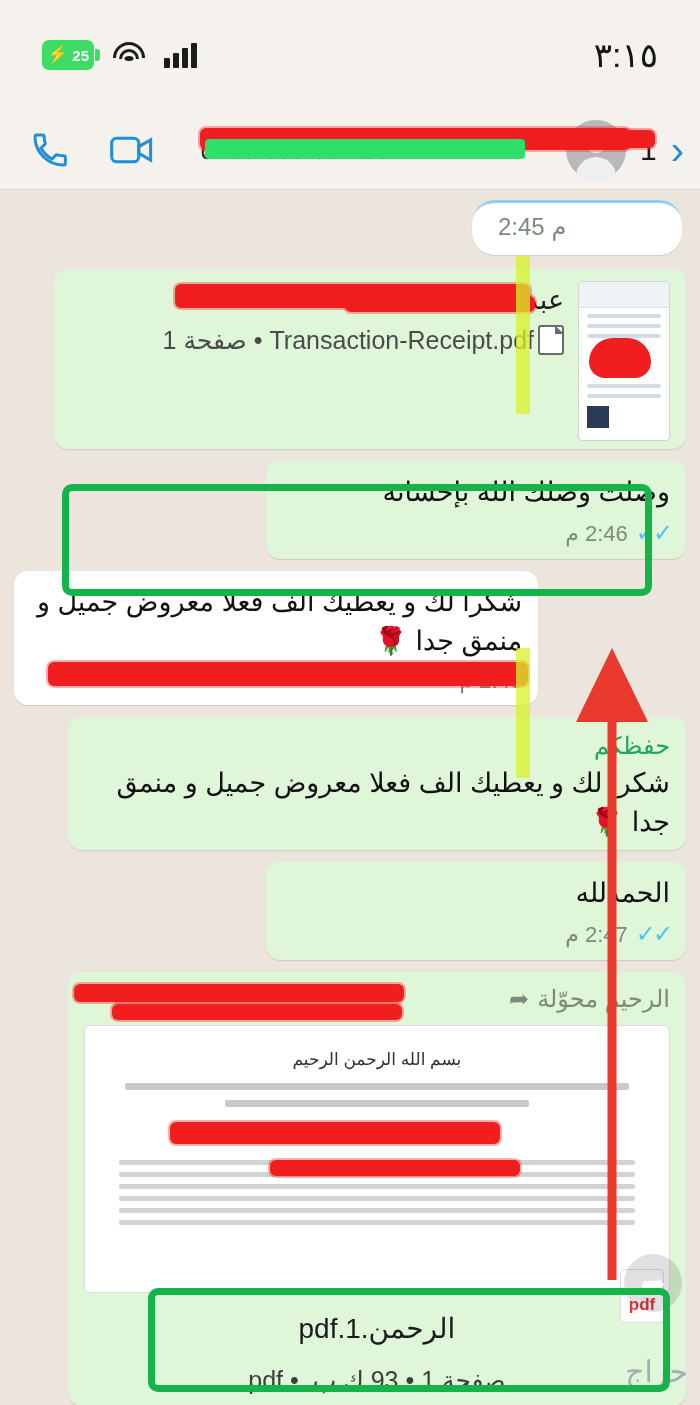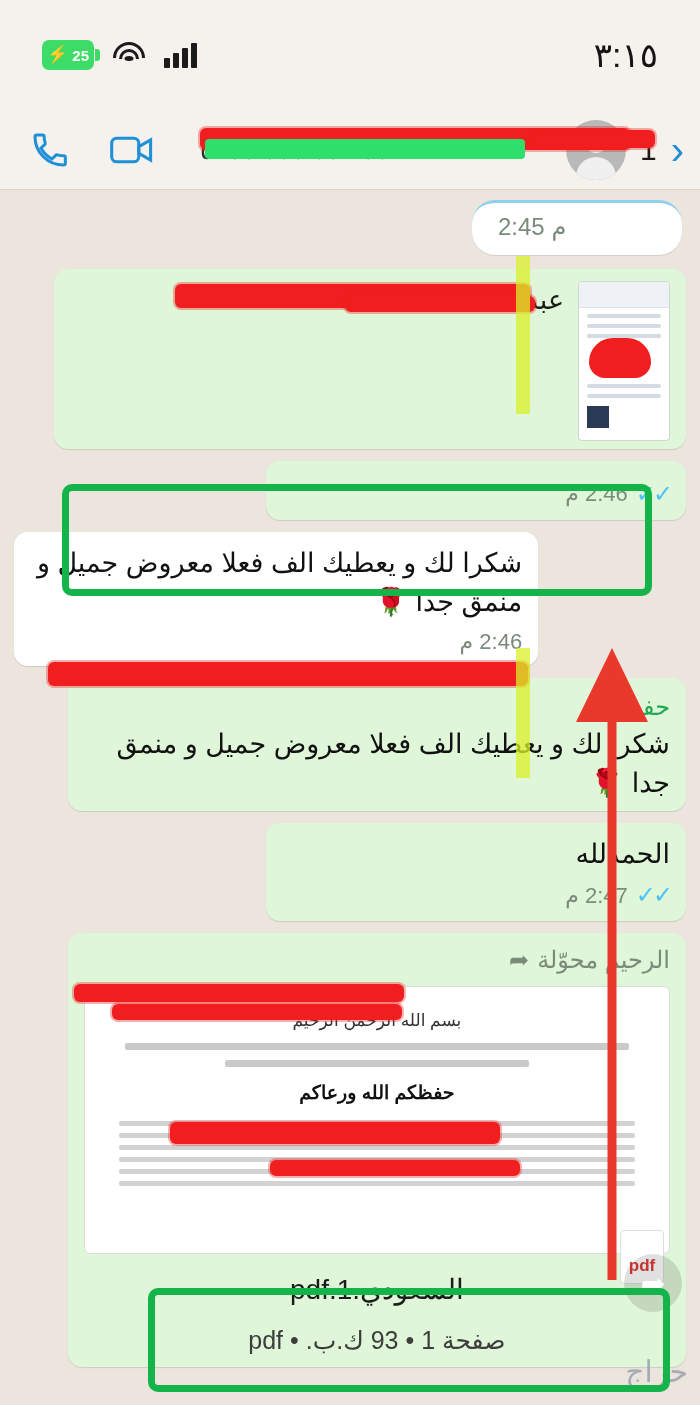--- a/index.html
+++ b/index.html
@@ -271,27 +271,33 @@
             <div class="ln"></div>
               <div class="ln"></div>
               <div class="ln"></div>
             <div class="blob"></div>
             <div class="ln" style="margin-top:46px"></div>
             <div class="ln"></div>
             <div class="qr"></div>
           </div>
           <div class="doc-text">
             <div class="doc-title">عبدالله ا...</div>
+            <div class="doc-sub">
+              <span class="pdf-ico"></span><span>Transaction-Receipt.pdf</span>
+              <span>•</span>
+              <span>صفحة 1</span>
+            </div>
           </div>
         </div>
       </div>
     </div>
 
     <div class="row out">
       <div class="bubble out" style="min-width:420px">
+        <div>وصلت وصلك الله بإحسانه</div>
         <div class="meta">
           <span class="ticks">✓✓</span>
           <span>2:46 م</span>
         </div>
       </div>
     </div>
 
     <div class="row in">
       <div class="bubble in" style="max-width:78%">
         <div>شكرا لك و يعطيك الف فعلا معروض جميل و منمق جدا 🌹</div>
@@ -332,21 +338,21 @@
             <div></div>
               <div></div>
               <div></div>
               <div></div>
               <div></div>
               <div></div>
           </div>
         </div>
         <div class="pdf-name-row">
           <div class="pdf-badge">pdf</div>
-          <span>السعودي.1.pdf</span>
+          <span>الرحمن.1.pdf</span>
         </div>
         <div class="pdf-meta">صفحة 1 • 93 ك.ب. • pdf</div>
 
       </div>
     </div>
 
     <div class="fwd-circle">➦</div>
     <div class="wm">حراج</div>
   </div>
 

